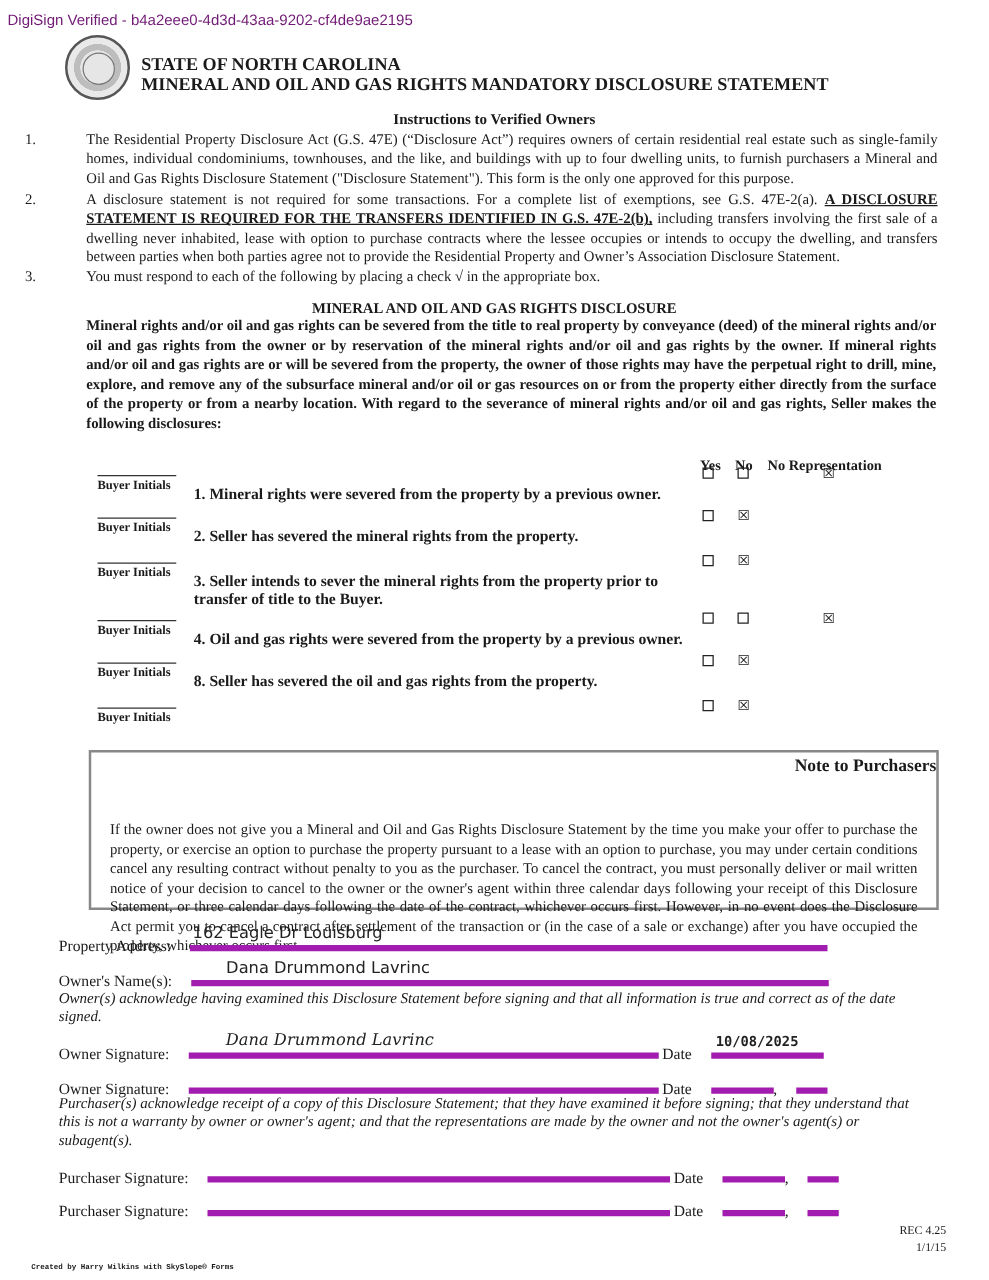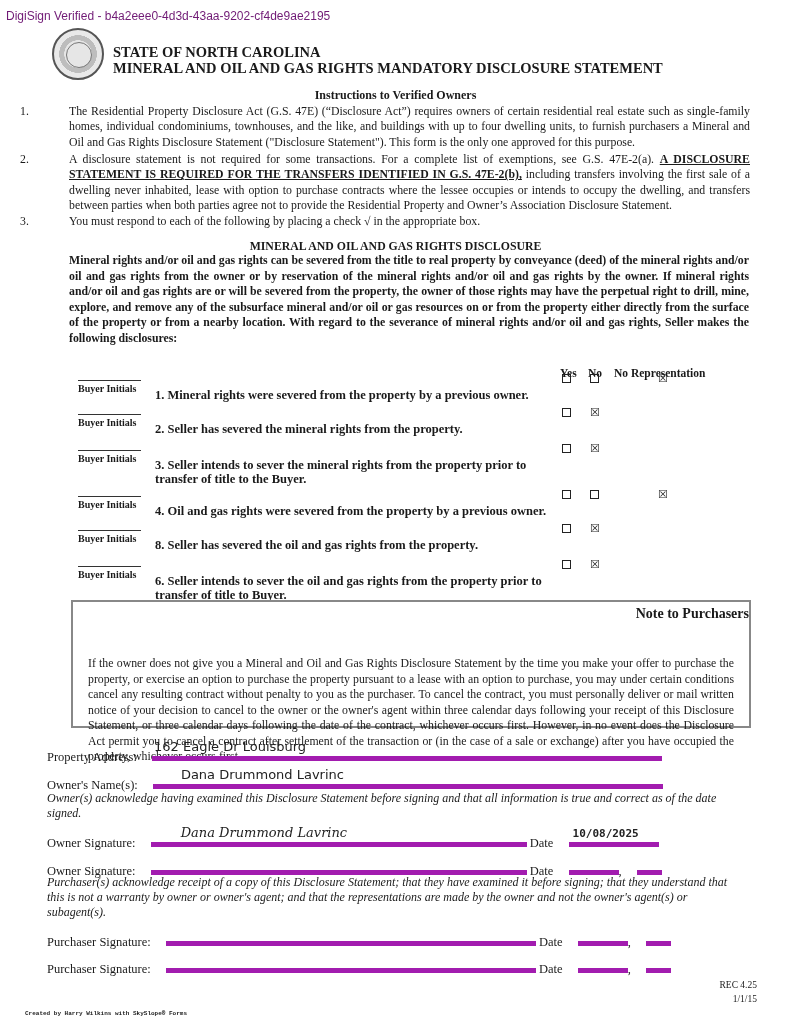--- a/index.html
+++ b/index.html
@@ -94,21 +94,20 @@
       <div class="cb" style="left: 580px; border: none; font-size: 11px; line-height: 9px;">☒</div>
     </div>
     <div class="abs q-row" style="top: 522px;">
       <div class="initials">Buyer Initials</div>
       <div class="q-text">8. Seller has severed the oil and gas rights from the property.</div>
       <div class="cb" style="left: 484px;"></div>
       <div class="cb" style="left: 512px; border: none; font-size: 11px; line-height: 9px;">☒</div>
     </div>
     <div class="abs q-row" style="top: 558px;">
       <div class="initials">Buyer Initials</div>
-      <div class="q-text">6. Seller intends to sever the oil and gas rights from the property prior to transfer of title to Buyer.</div>
       <div class="cb" style="left: 484px;"></div>
       <div class="cb" style="left: 512px; border: none; font-size: 11px; line-height: 9px;">☒</div>
     </div>
   </div>
 
 <div class="abs note-box">
   <div class="note-title">Note to Purchasers</div>
   <div class="note-text">If the owner does not give you a Mineral and Oil and Gas Rights Disclosure Statement by the time you make your offer to purchase the property, or exercise an option to purchase the property pursuant to a lease with an option to purchase, you may under certain conditions cancel any resulting contract without penalty to you as the purchaser. To cancel the contract, you must personally deliver or mail written notice of your decision to cancel to the owner or the owner's agent within three calendar days following your receipt of this Disclosure Statement, or three calendar days following the date of the contract, whichever occurs first. However, in no event does the Disclosure Act permit you to cancel a contract after settlement of the transaction or (in the case of a sale or exchange) after you have occupied the property, whichever occurs first.</div>
 </div>
 

